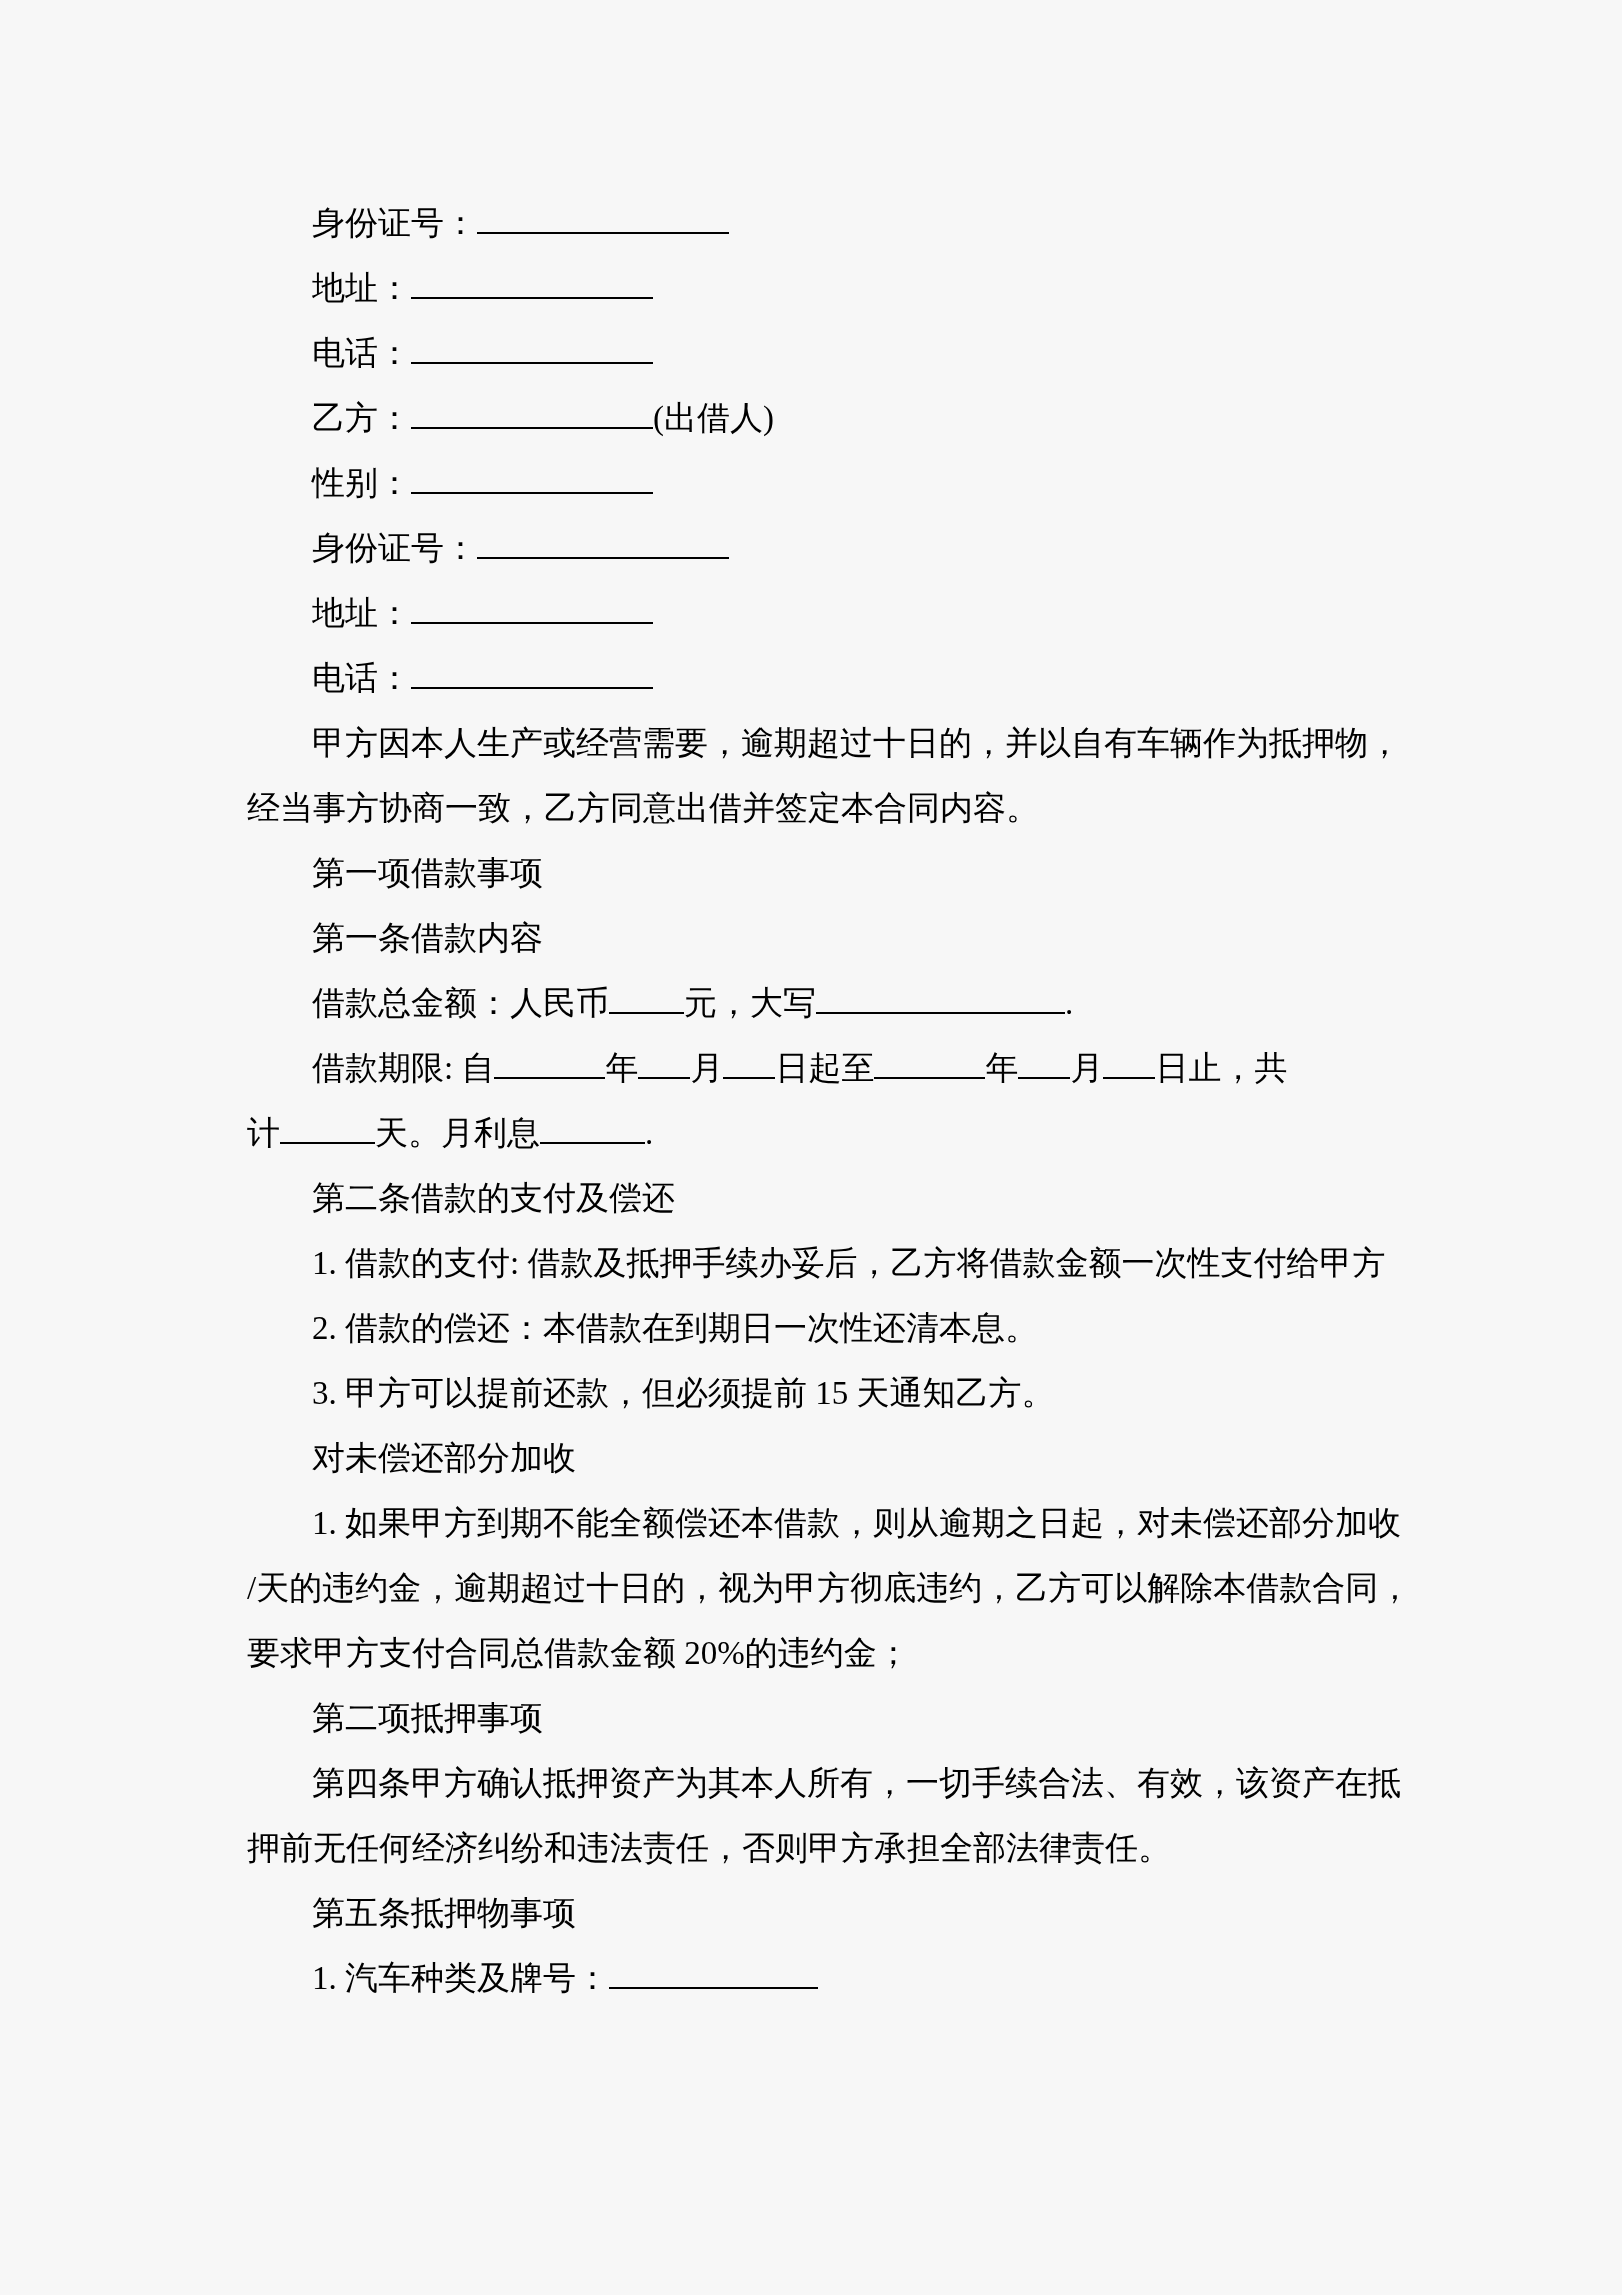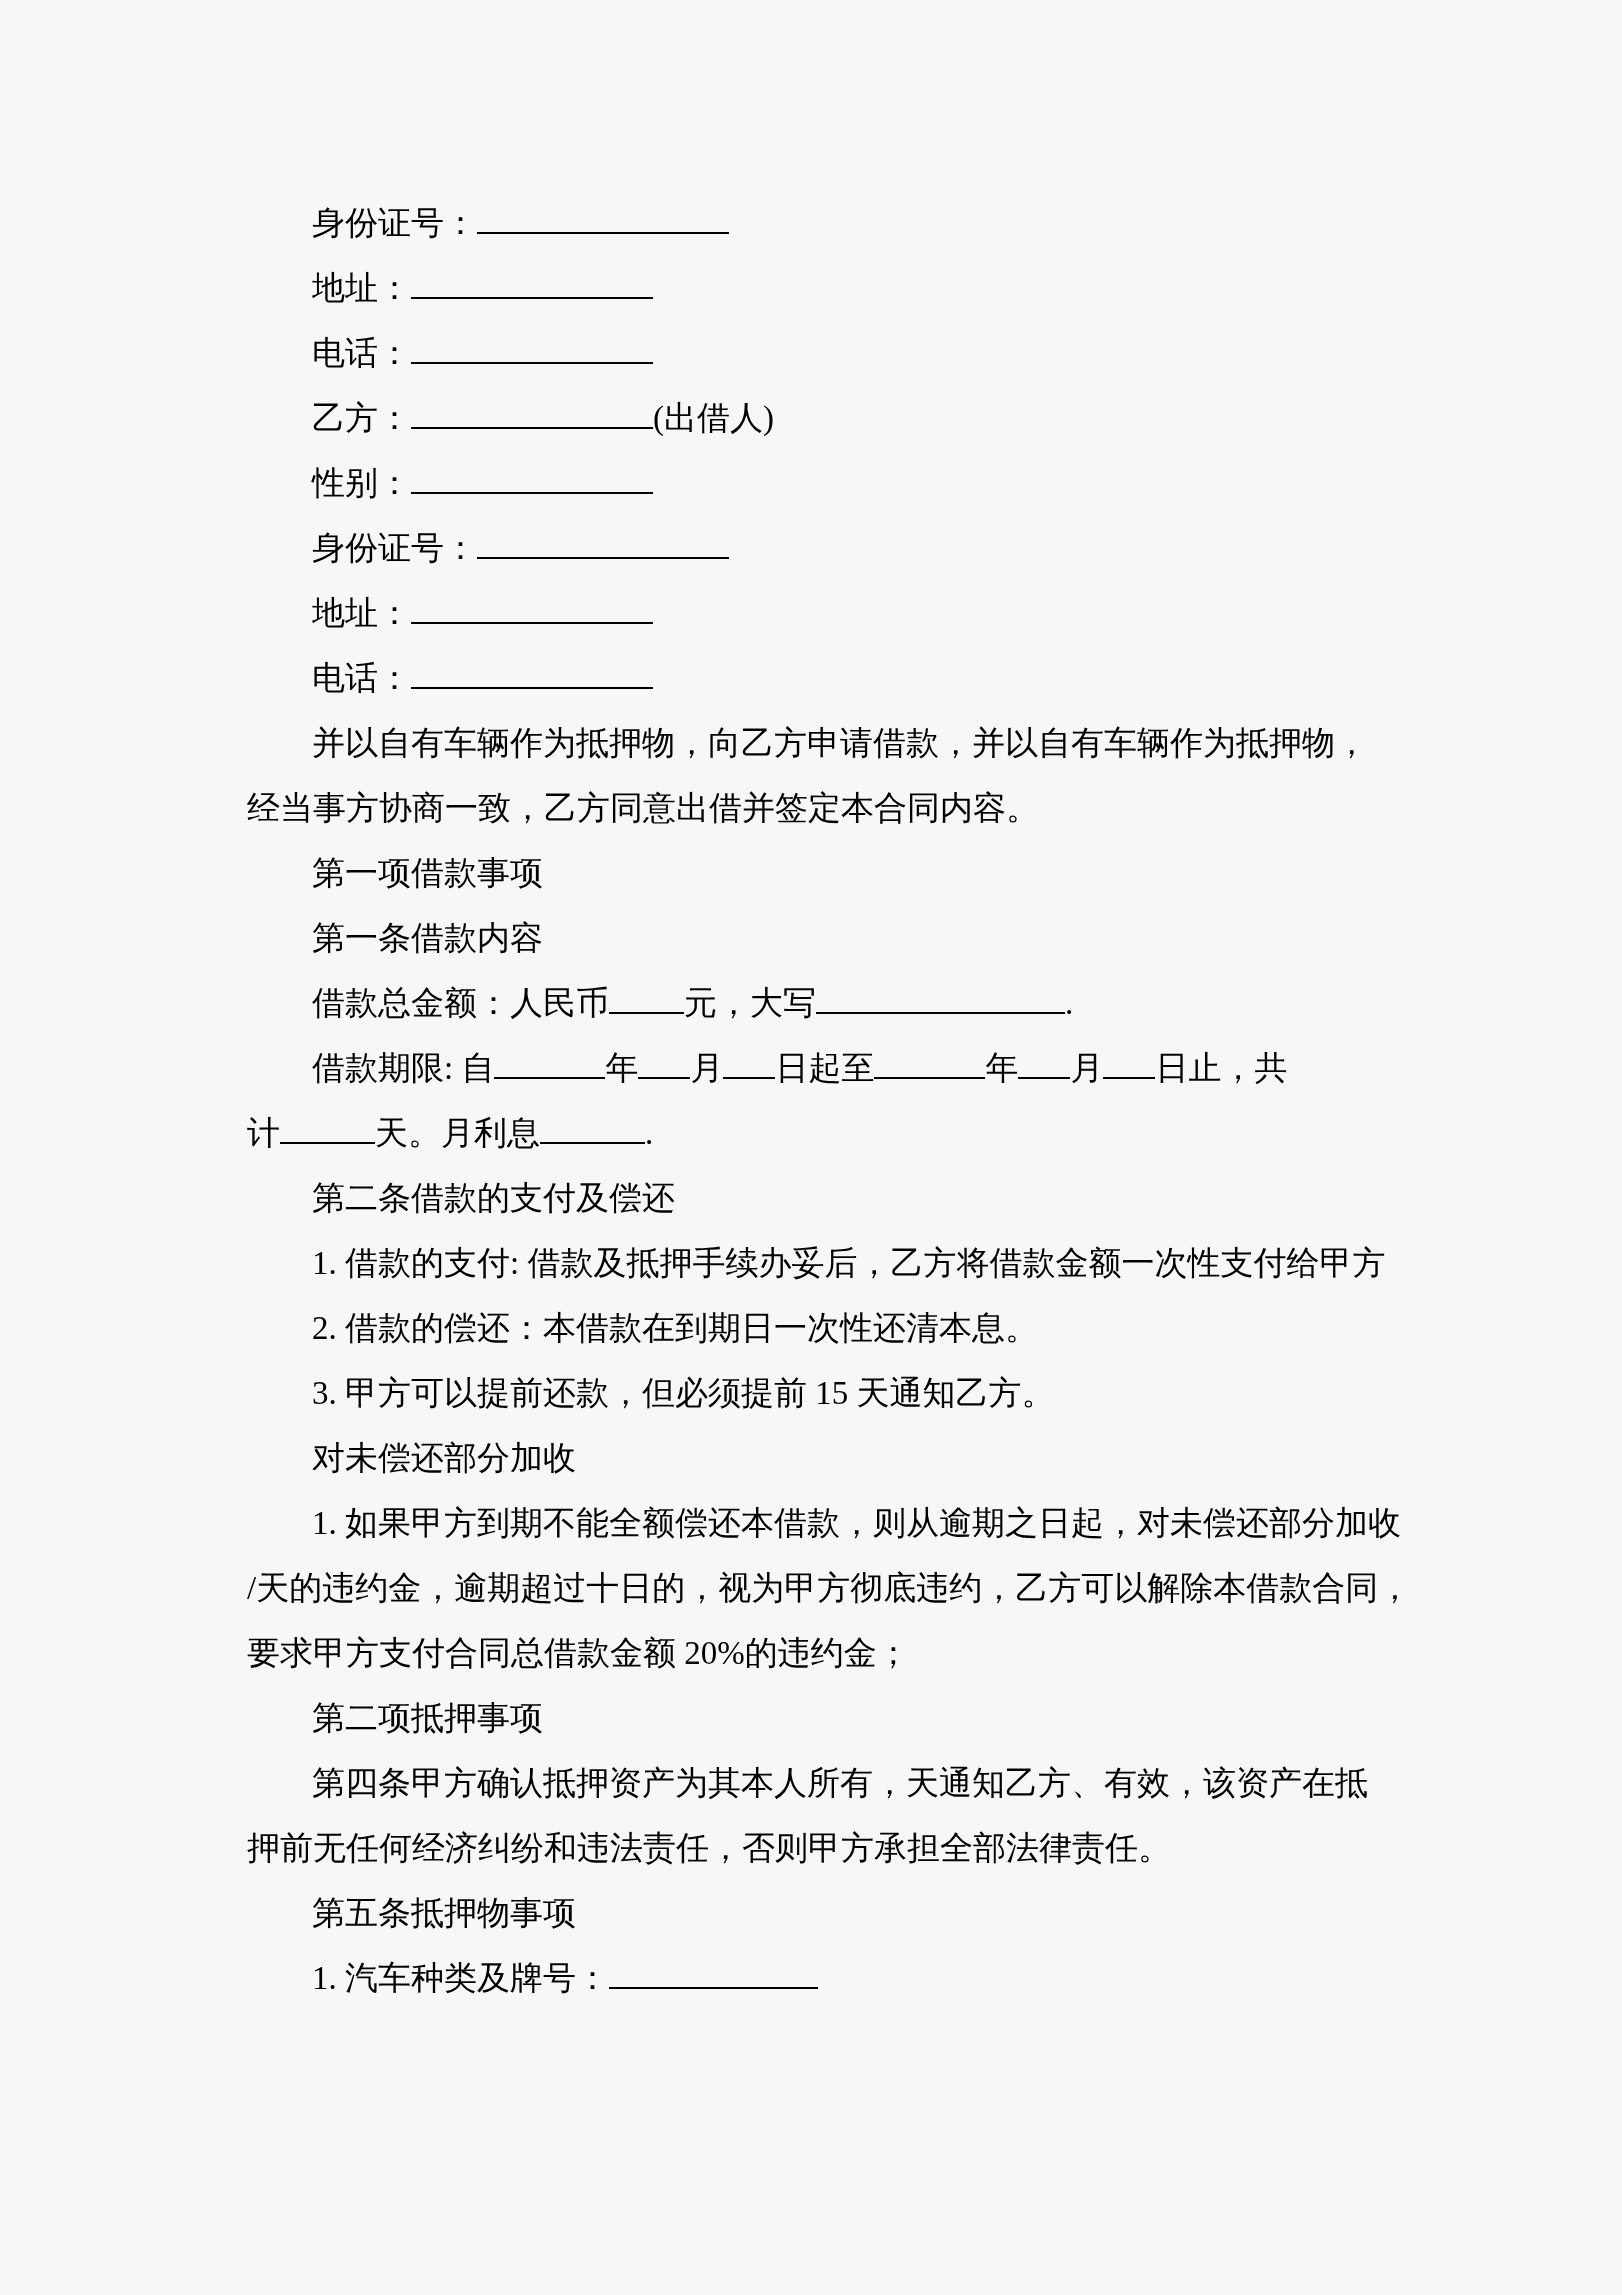--- a/index.html
+++ b/index.html
@@ -42,34 +42,34 @@
 
 <div class="page" style="background: rgb(247, 247, 247); color: rgb(0, 0, 0);">
     <p class="line indent"><span>身份证号：</span><span class="blank" style="width: 252px;"></span></p>
     <p class="line indent"><span>地址：</span><span class="blank" style="width: 242px;"></span></p>
     <p class="line indent"><span>电话：</span><span class="blank" style="width: 242px;"></span></p>
     <p class="line indent"><span>乙方：</span><span class="blank" style="width: 242px;"></span><span>(出借人)</span></p>
     <p class="line indent"><span>性别：</span><span class="blank" style="width: 242px;"></span></p>
     <p class="line indent"><span>身份证号：</span><span class="blank" style="width: 252px;"></span></p>
     <p class="line indent"><span>地址：</span><span class="blank" style="width: 242px;"></span></p>
     <p class="line indent"><span>电话：</span><span class="blank" style="width: 242px;"></span></p>
-    <p class="line indent"><span>并以自有车辆作为抵押物，向乙方申请借款，并以自有车辆作为抵押物，</span></p>
+    <p class="line indent"><span>甲方因本人生产或经营需要，逾期超过十日的，并以自有车辆作为抵押物，</span></p>
     <p class="line"><span>经当事方协商一致，乙方同意出借并签定本合同内容。</span></p>
     <p class="line indent"><span>第一项借款事项</span></p>
     <p class="line indent"><span>第一条借款内容</span></p>
     <p class="line indent"><span>借款总金额：人民币</span><span class="blank" style="width: 75px;"></span><span>元，大写</span><span class="blank" style="width: 249px;"></span><span>.</span></p>
     <p class="line indent"><span>借款期限: 自</span><span class="blank" style="width: 111px;"></span><span>年</span><span class="blank" style="width: 52px;"></span><span>月</span><span class="blank" style="width: 52px;"></span><span>日起至</span><span class="blank" style="width: 111px;"></span><span>年</span><span class="blank" style="width: 52px;"></span><span>月</span><span class="blank" style="width: 52px;"></span><span>日止，共</span></p>
     <p class="line"><span>计</span><span class="blank" style="width: 95px;"></span><span>天。月利息</span><span class="blank" style="width: 105px;"></span><span>.</span></p>
     <p class="line indent"><span>第二条借款的支付及偿还</span></p>
     <p class="line indent"><span>1. 借款的支付: 借款及抵押手续办妥后，乙方将借款金额一次性支付给甲方</span></p>
     <p class="line indent"><span>2. 借款的偿还：本借款在到期日一次性还清本息。</span></p>
     <p class="line indent"><span>3. 甲方可以提前还款，但必须提前 15 天通知乙方。</span></p>
     <p class="line indent"><span>对未偿还部分加收</span></p>
     <p class="line indent"><span>1. 如果甲方到期不能全额偿还本借款，则从逾期之日起，对未偿还部分加收</span></p>
     <p class="line"><span>/天的违约金，逾期超过十日的，视为甲方彻底违约，乙方可以解除本借款合同，</span></p>
     <p class="line"><span>要求甲方支付合同总借款金额 20%的违约金；</span></p>
     <p class="line indent"><span>第二项抵押事项</span></p>
-    <p class="line indent"><span>第四条甲方确认抵押资产为其本人所有，天通知乙方、有效，该资产在抵</span></p>
+    <p class="line indent"><span>第四条甲方确认抵押资产为其本人所有，一切手续合法、有效，该资产在抵</span></p>
     <p class="line"><span>押前无任何经济纠纷和违法责任，否则甲方承担全部法律责任。</span></p>
     <p class="line indent"><span>第五条抵押物事项</span></p>
     <p class="line indent"><span>1. 汽车种类及牌号：</span><span class="blank" style="width: 209px;"></span></p>
   </div>
 
 
 </body></html>

